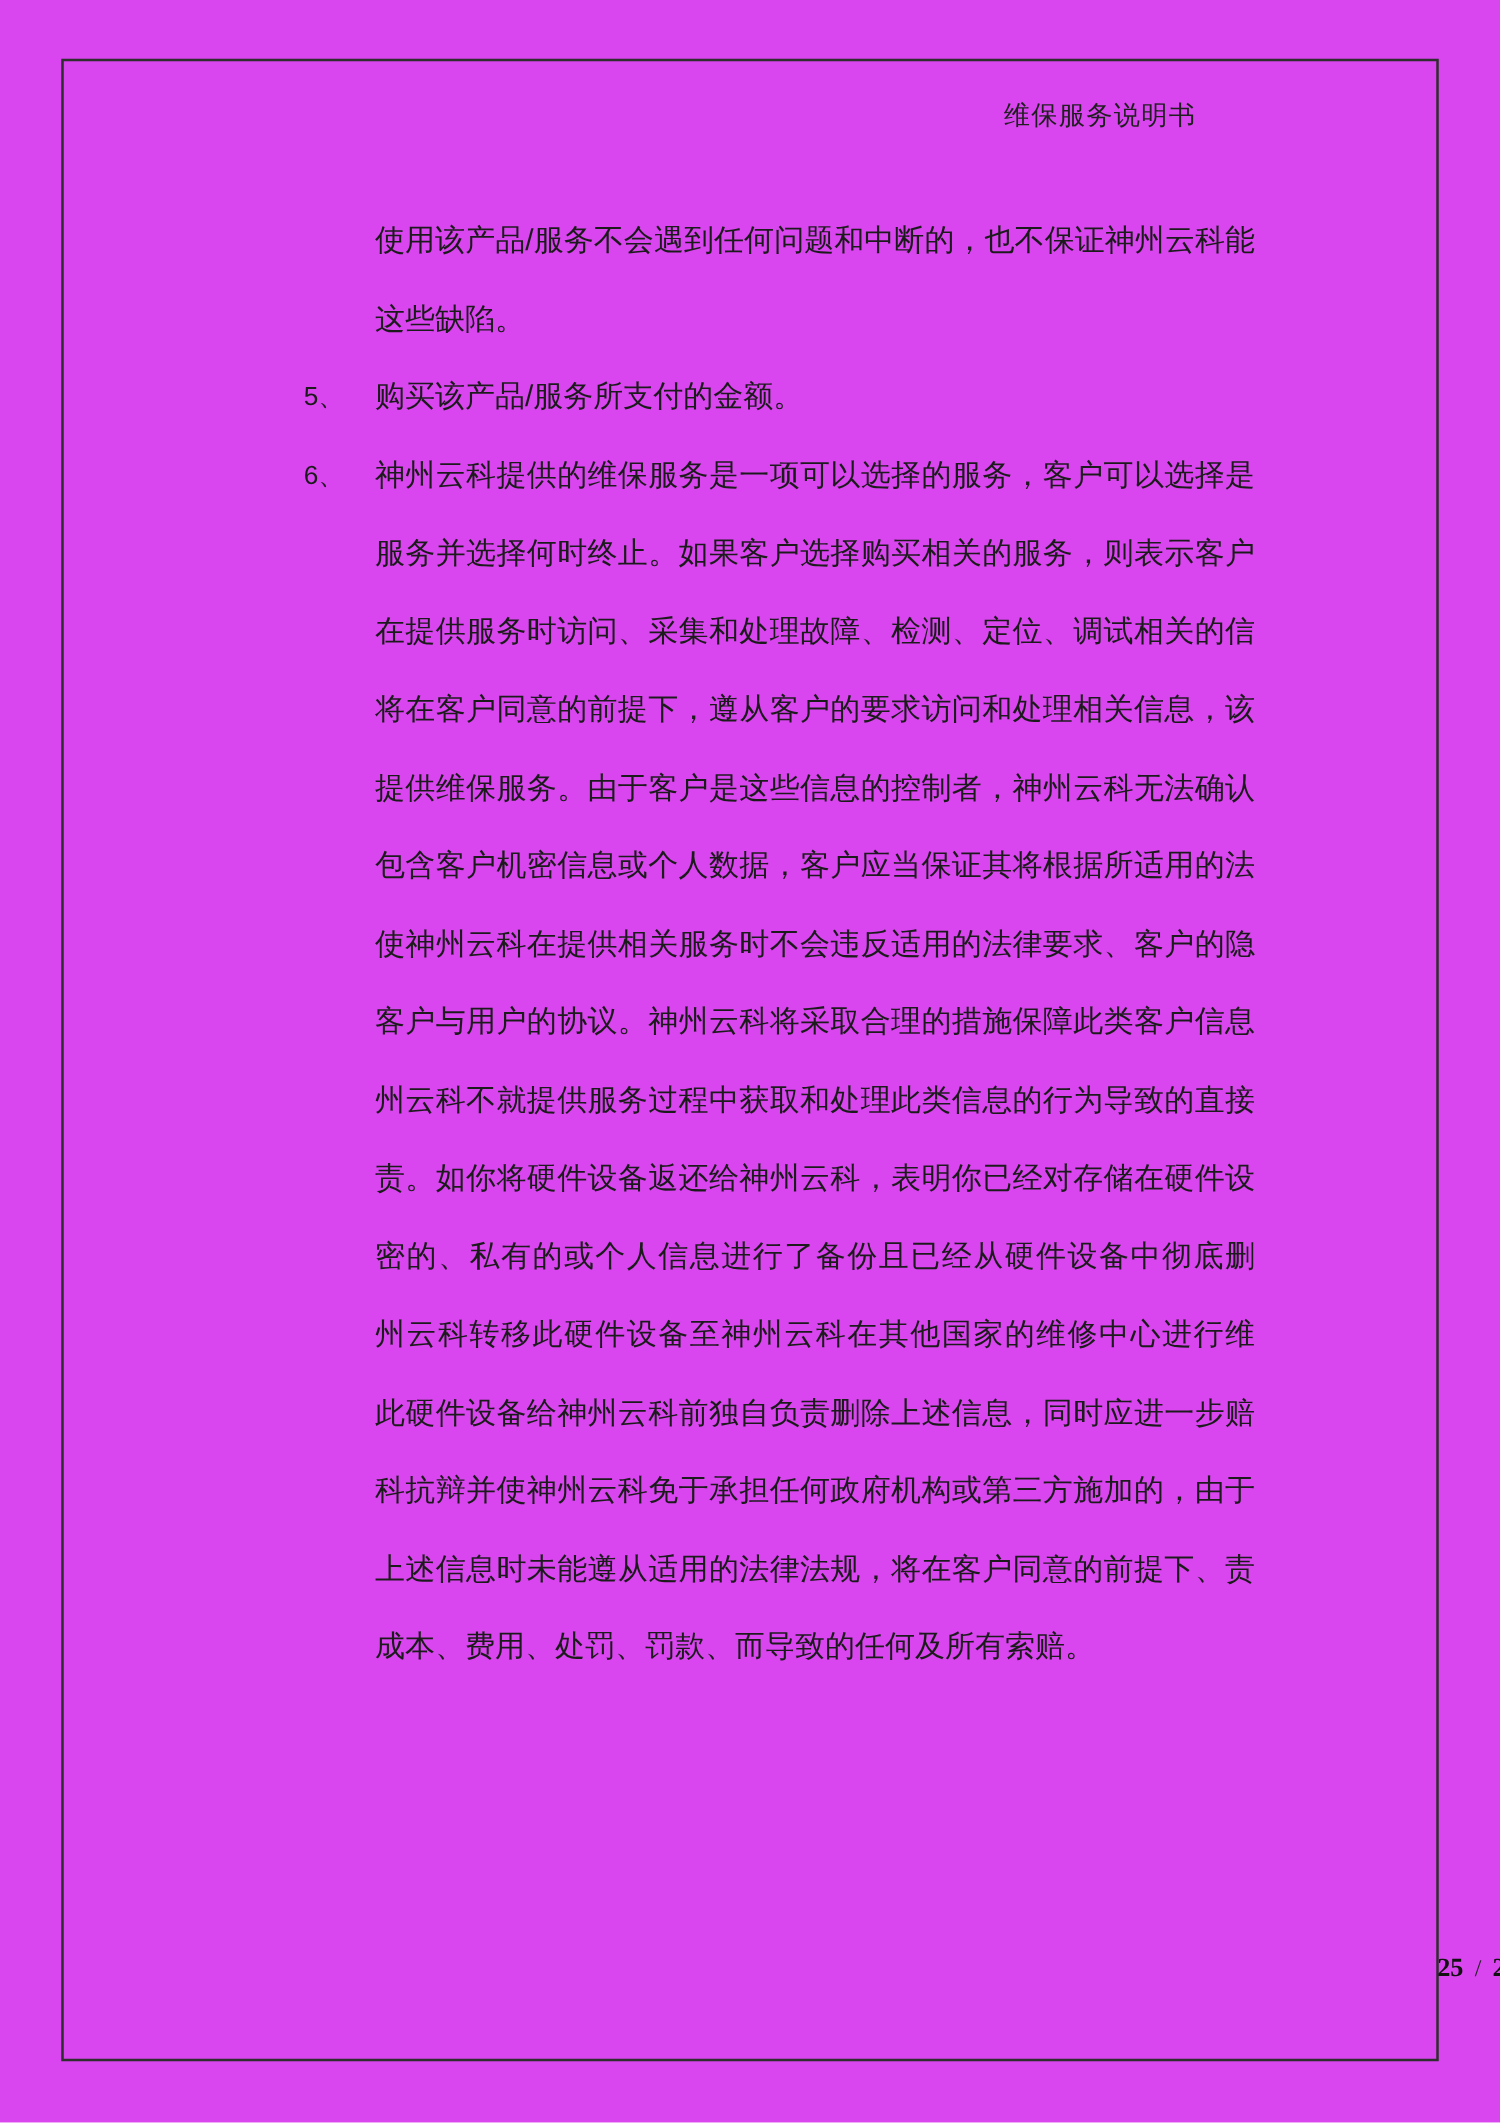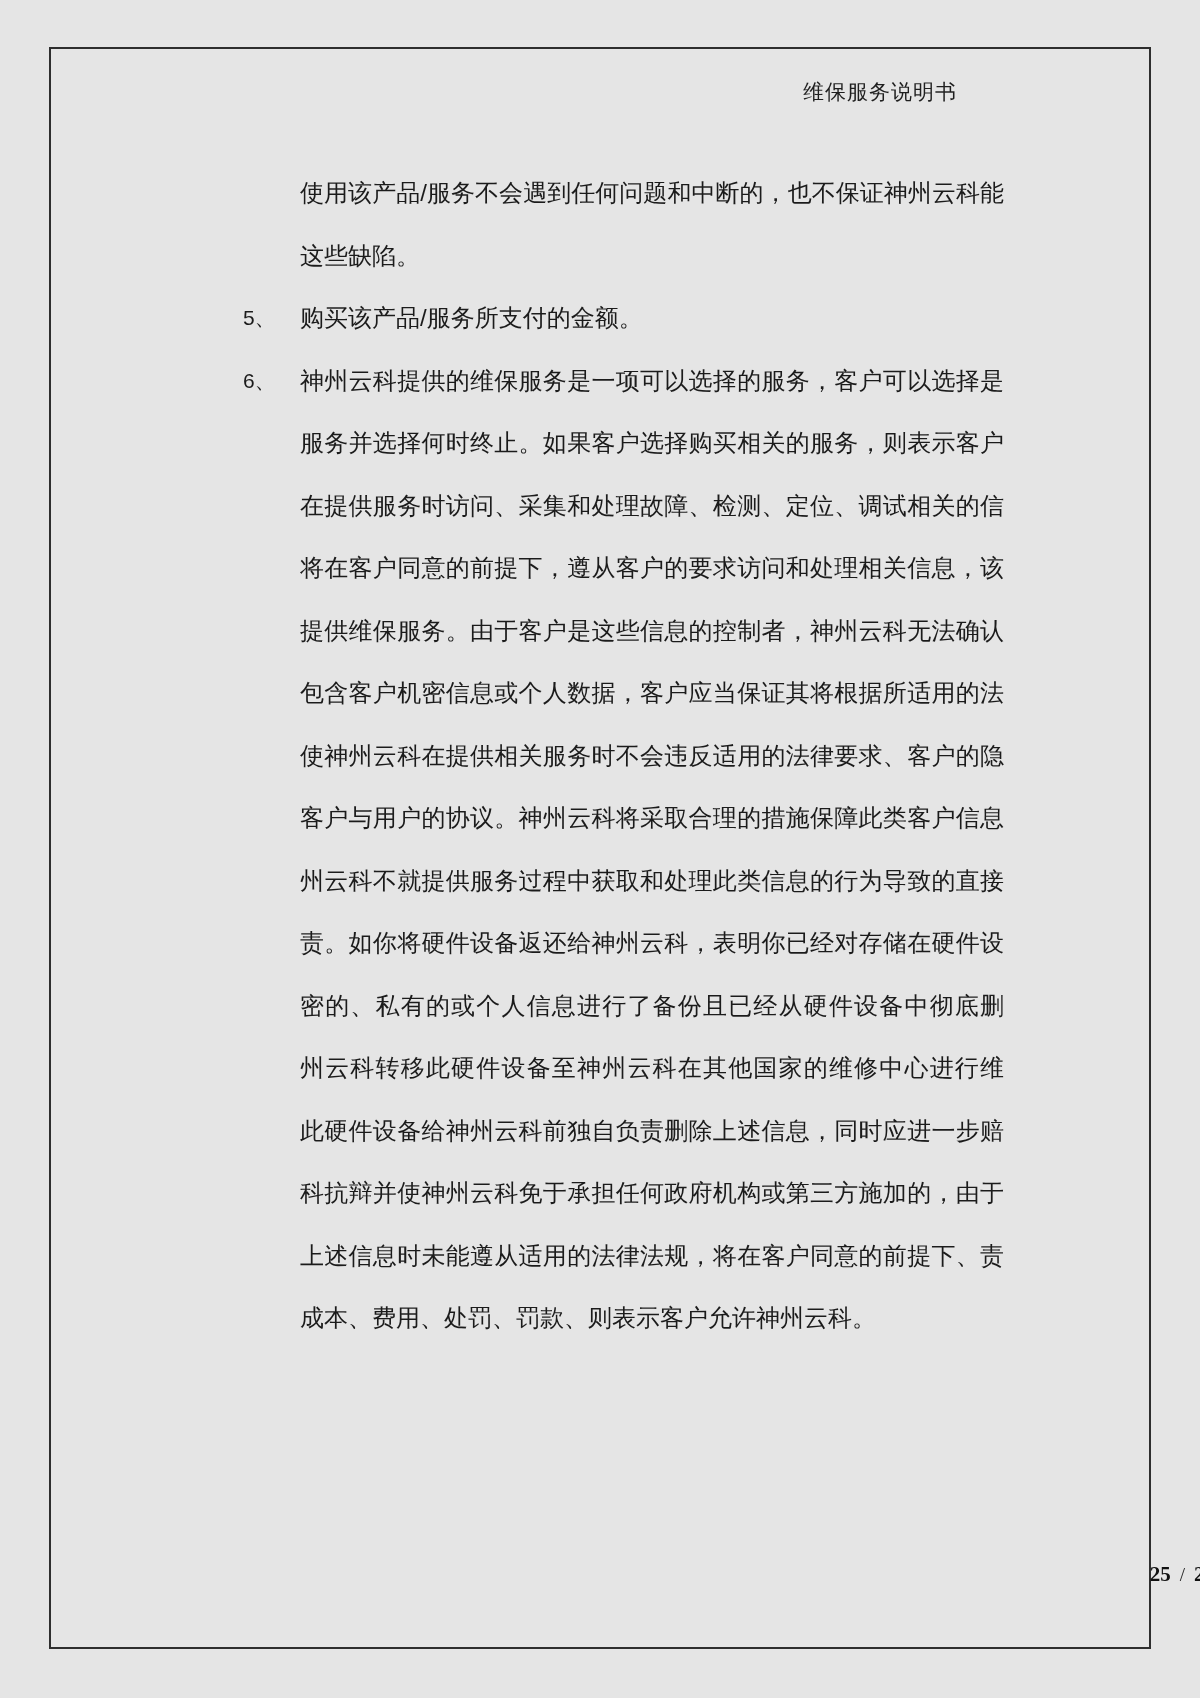--- a/index.html
+++ b/index.html
@@ -1,20 +1,20 @@
 <!DOCTYPE html>
 <html><head>
 <meta charset="utf-8">
 <style>
   html, body { margin: 0; padding: 0; background: #ffffff; }
   .page {
     position: relative;
     width: 1200px;
     height: 1698px;
-    background: #e5e5e5;
+    background: #d946ef;
     font-family: "Liberation Sans", sans-serif;
     color: #1b1b1b;
     overflow: hidden;
   }
   .border-frame {
     position: absolute;
     left: 49px;
     top: 47px;
     width: 1102px;
     height: 1602px;
@@ -102,21 +102,21 @@
       <div class="line">包含客户机密信息或个人数据，客户应当保证其将根据所适用的法律要求，获得</div>
       <div class="line">使神州云科在提供相关服务时不会违反适用的法律要求、客户的隐私政策、或者</div>
       <div class="line">客户与用户的协议。神州云科将采取合理的措施保障此类客户信息的安全，但神</div>
       <div class="line">州云科不就提供服务过程中获取和处理此类信息的行为导致的直接或间接责任负</div>
       <div class="line">责。如你将硬件设备返还给神州云科，表明你已经对存储在硬件设备中的任何保</div>
       <div class="line">密的、私有的或个人信息进行了备份且已经从硬件设备中彻底删除，同时授权神</div>
       <div class="line">州云科转移此硬件设备至神州云科在其他国家的维修中心进行维修。你应在交付</div>
       <div class="line">此硬件设备给神州云科前独自负责删除上述信息，同时应进一步赔偿、为神州云</div>
       <div class="line">科抗辩并使神州云科免于承担任何政府机构或第三方施加的，由于在转移、处置</div>
       <div class="line">上述信息时未能遵从适用的法律法规，将在客户同意的前提下、责任、义务、</div>
-      <div class="line final">成本、费用、处罚、罚款、则表示客户允许神州云科。</div>
+      <div class="line final">成本、费用、处罚、罚款、而导致的任何及所有索赔。</div>
     </div>
 
   </div>
 
   <div class="footer">
     <span class="pg">25</span><span class="sep">/</span><span class="pg">27</span>
   </div>
 </div>
 
 </body></html>

